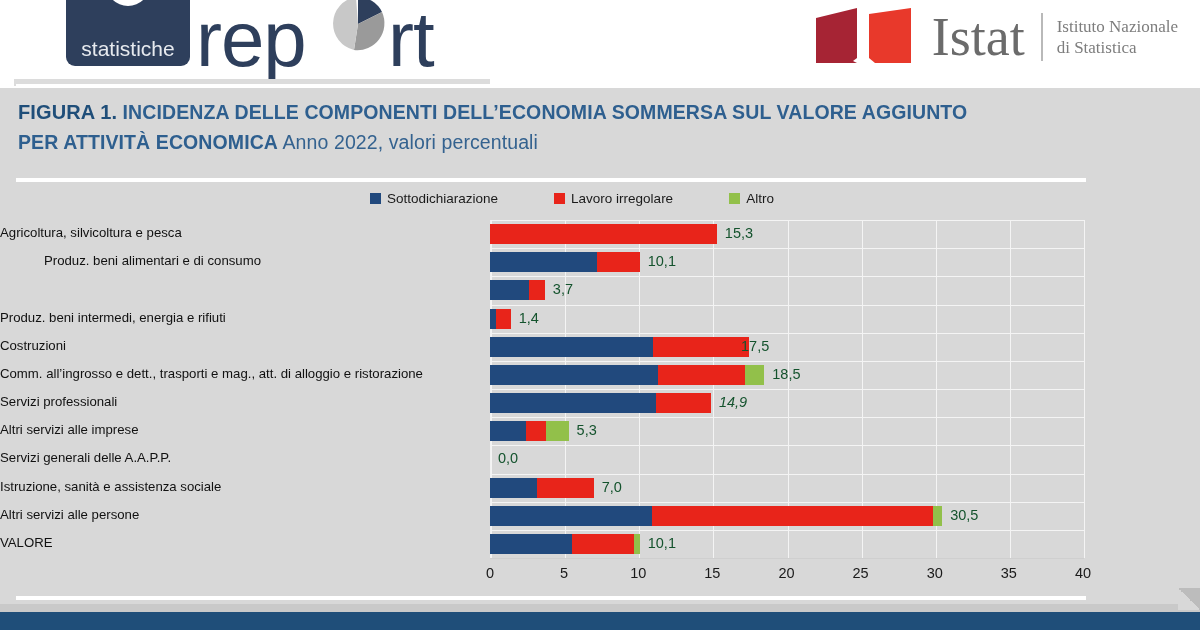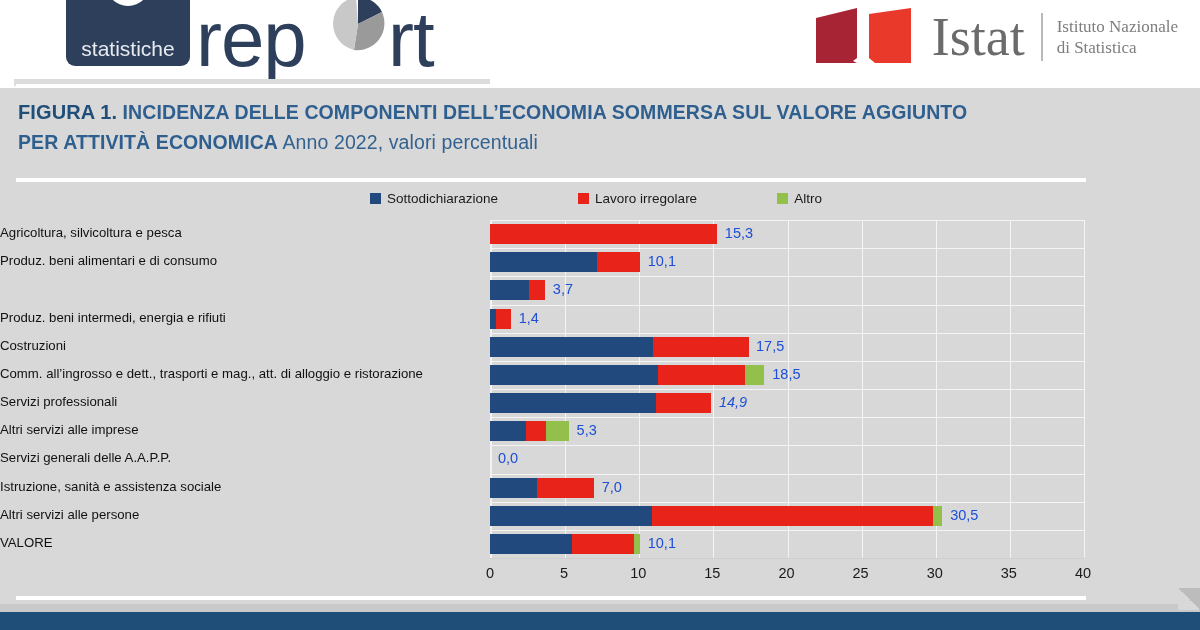--- a/index.html
+++ b/index.html
@@ -77,21 +77,21 @@
   }
 
   
   .chart {
     position: absolute; left: 0; top: 182px;
     width: 1200px; height: 412px;
     background: #d8d8d8;
   }
   .legend {
     position: absolute; left: 370px; top: 9px;
-    display: flex; align-items: center; gap: 80px;
+    display: flex; align-items: center; gap: 56px;
   }
   .legend-item { display: flex; align-items: center; gap: 6px; }
   .legend-swatch { width: 11px; height: 11px; display: inline-block; }
   .legend-label { font-size: 13.5px; color: #1a1a1a; white-space: nowrap; }
 
   .plot {
     position: absolute; left: 490px; top: 38px;
     width: 593px; height: 338px;
     border-left: 1px solid #f2f2f2;
   }
@@ -117,21 +117,21 @@
   }
 
   .bars { position: absolute; left: 490px; top: 38px; width: 710px; height: 338px; }
   .barrow { position: absolute; left: 0; height: 20px; }
   .seg { position: absolute; top: 0; height: 20px; }
   .seg-blue  { background: #21497d; }
   .seg-red   { background: #e8241a; }
   .seg-green { background: #92c04a; }
   .barval {
     position: absolute; top: 1px;
-    font-size: 14.5px; color: #1d4ed8; white-space: nowrap;
+    font-size: 14.5px; color: #14532d; white-space: nowrap;
   }
 
   .xaxis {
     position: absolute; left: 490px; top: 377px;
     width: 600px; height: 26px;
   }
   .xtick {
     position: absolute; top: 6px;
     font-size: 14.5px; color: #1a1a1a;
     transform: translateX(-50%);
@@ -253,21 +253,21 @@
         <div class="rowbase" style="top: 197.167px;"></div>
         <div class="rowbase" style="top: 225.333px;"></div>
         <div class="rowbase" style="top: 253.5px;"></div>
         <div class="rowbase" style="top: 281.667px;"></div>
         <div class="rowbase" style="top: 309.833px;"></div>
         <div class="rowbase" style="top: 338px;"></div>
       </div>
 
     <div class="catlabels" id="catlabels">
         <div class="catlabel" style="top: 5.08333px;">Agricoltura, silvicoltura e pesca</div>
-        <div class="catlabel" style="top: 33.25px;">Produz. beni alimentari e di consumo</div>
+        <div class="catlabel" style="top: 33.25px; padding-left: 44px;">Produz. beni alimentari e di consumo</div>
         <div class="catlabel" style="top: 89.5833px;">Produz. beni intermedi, energia e rifiuti</div>
         <div class="catlabel" style="top: 117.75px;">Costruzioni</div>
         <div class="catlabel" style="top: 145.917px;">Comm. all’ingrosso e dett., trasporti e mag., att. di alloggio e ristorazione</div>
         <div class="catlabel" style="top: 174.083px;">Servizi professionali</div>
         <div class="catlabel" style="top: 202.25px;">Altri servizi alle imprese</div>
         <div class="catlabel" style="top: 230.417px;">Servizi generali delle A.A.P.P.</div>
         <div class="catlabel" style="top: 258.583px;">Istruzione, sanità e assistenza sociale</div>
         <div class="catlabel" style="top: 286.75px;">Altri servizi alle persone</div>
         <div class="catlabel" style="top: 314.917px;">VALORE</div>
       </div>
@@ -288,21 +288,21 @@
           <div class="barval" style="left: 62.8525px;">3,7</div>
         </div>
         <div class="barrow" style="top: 88.5833px;">
           <div class="seg seg-blue" style="left: 0px; width: 5.93px; background: rgb(33, 73, 125);"></div>
           <div class="seg seg-red" style="left: 5.93px; width: 14.825px; background: rgb(232, 36, 26);"></div>
           <div class="barval" style="left: 28.755px;">1,4</div>
         </div>
         <div class="barrow" style="top: 116.75px;">
           <div class="seg seg-blue" style="left: 0px; width: 163.075px; background: rgb(33, 73, 125);"></div>
           <div class="seg seg-red" style="left: 163.075px; width: 96.3625px; background: rgb(232, 36, 26);"></div>
-          <div class="barval" style="left: 266px;">17,5</div>
+          <div class="barval" style="left: 251px;">17,5</div>
         </div>
         <div class="barrow" style="top: 144.917px;">
           <div class="seg seg-blue" style="left: 0px; width: 167.523px; background: rgb(33, 73, 125);"></div>
           <div class="seg seg-red" style="left: 167.523px; width: 87.4675px; background: rgb(232, 36, 26);"></div>
           <div class="seg seg-green" style="left: 254.99px; width: 19.2725px; background: rgb(146, 192, 74);"></div>
           <div class="barval" style="left: 282.262px;">18,5</div>
         </div>
         <div class="barrow" style="top: 173.083px;">
           <div class="seg seg-blue" style="left: 0px; width: 166.04px; background: rgb(33, 73, 125);"></div>
           <div class="seg seg-red" style="left: 166.04px; width: 54.8525px; background: rgb(232, 36, 26);"></div>

